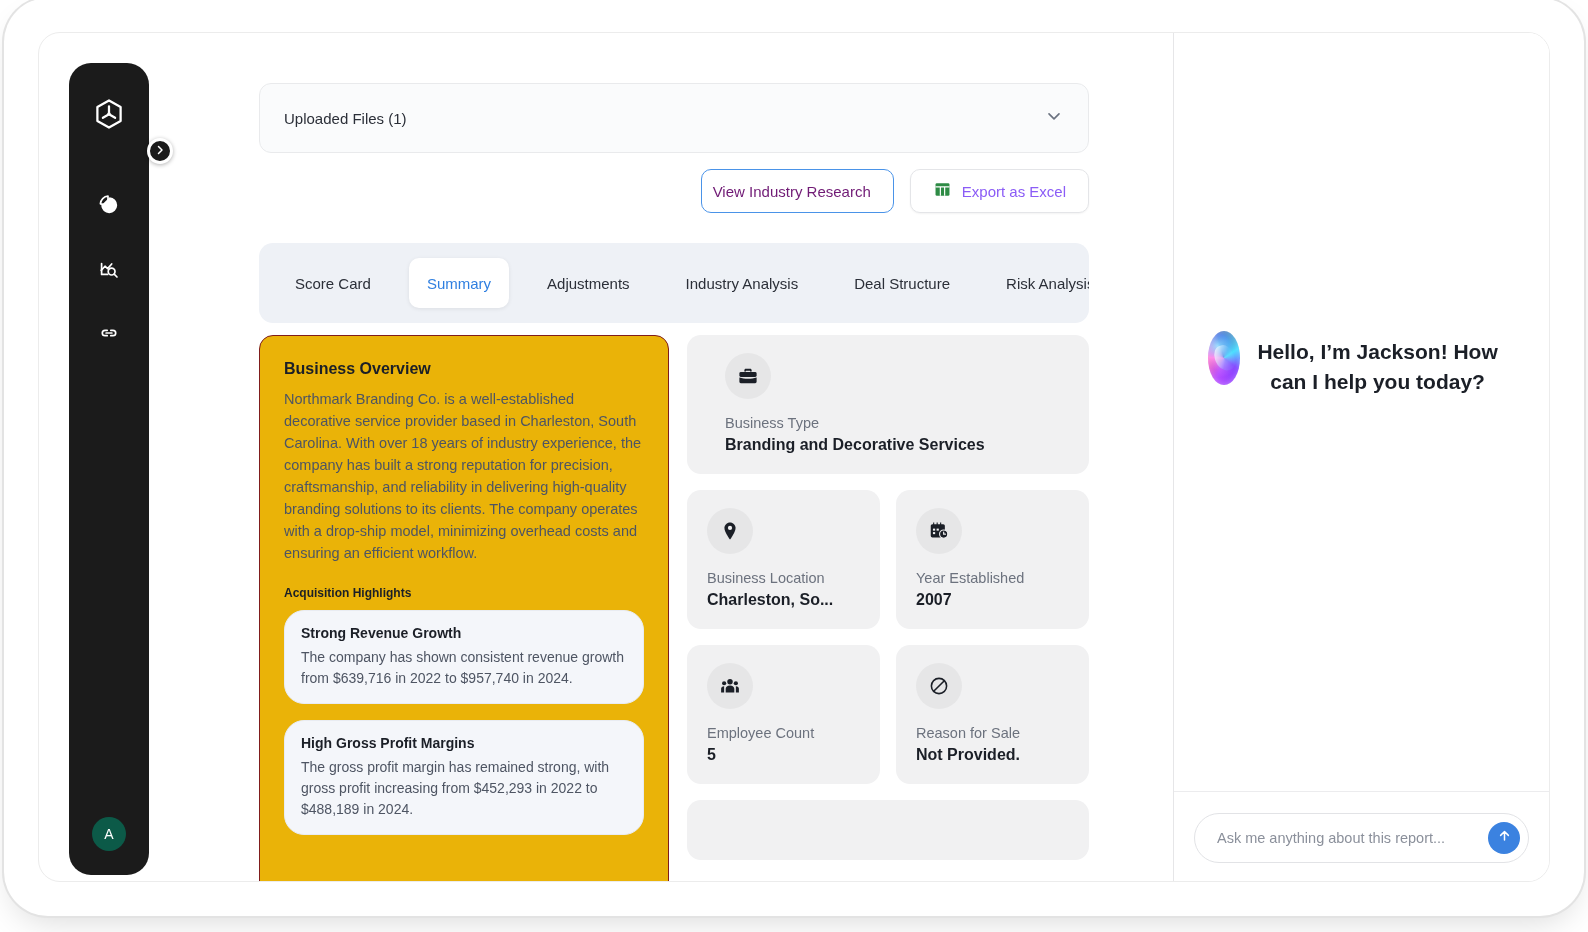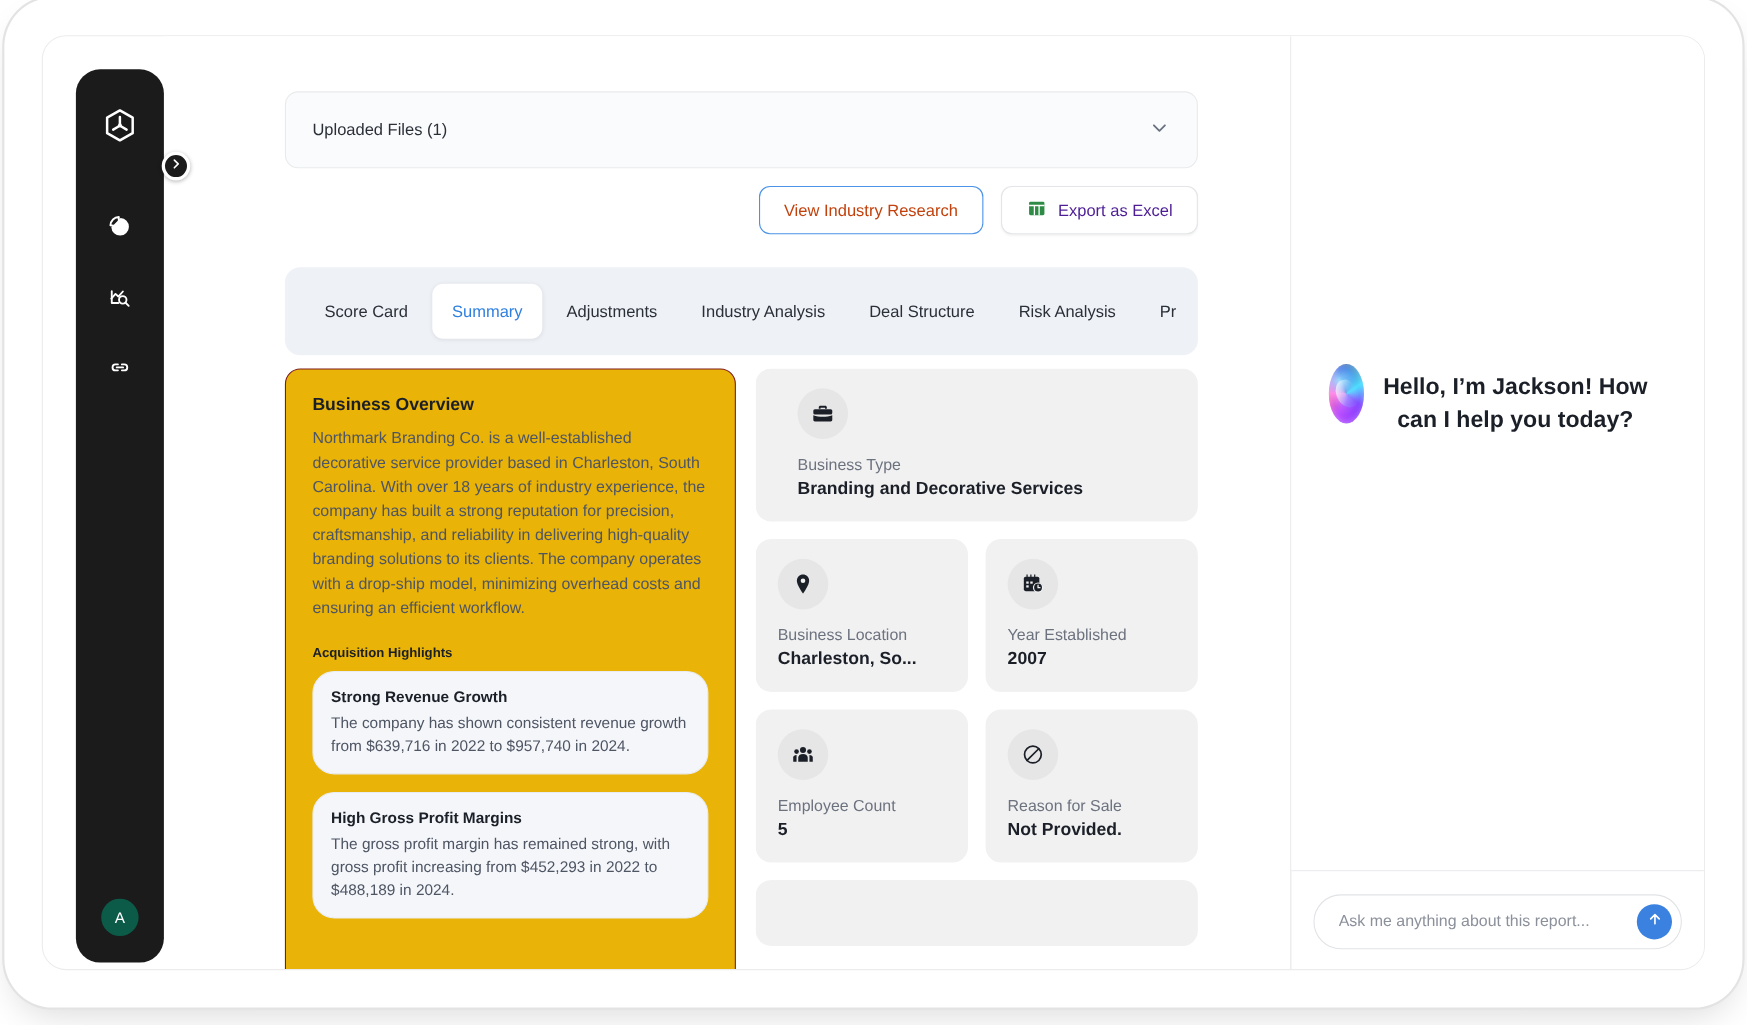--- a/index.html
+++ b/index.html
@@ -106,32 +106,32 @@
   }
   .btn {
     height: 44px;
     border-radius: 10px;
     display: flex; align-items: center; gap: 10px;
     padding: 0 22px;
     font-size: 15px;
     cursor: pointer;
     background: #ffffff;
   }
-  #view-research-btn { border: 1.5px solid #4a93e8; color: #c2410c; }
-  #export-excel-btn { border: 1px solid #e4e5e8; color: #4c1d95; box-shadow: 0 1px 2px rgba(0,0,0,.05); }
+  #view-research-btn { border: 1.5px solid #4a93e8; color: #701a75; padding-left: 11px; }
+  #export-excel-btn { border: 1px solid #e4e5e8; color: #8b5cf6; box-shadow: 0 1px 2px rgba(0,0,0,.05); }
 
   #tab-bar {
     position: absolute;
     left: 110px; top: 210px;
     width: 830px; height: 80px;
     background: #eef1f6;
     border-radius: 14px;
     display: flex; align-items: center;
     padding: 0 18px;
-    gap: 4px;
+    gap: 20px;
     overflow: hidden;
   }
   .tab {
     height: 50px;
     padding: 0 18px;
     display: flex; align-items: center;
     font-size: 15px;
     color: #2b2f38;
     border-radius: 10px;
     white-space: nowrap;

